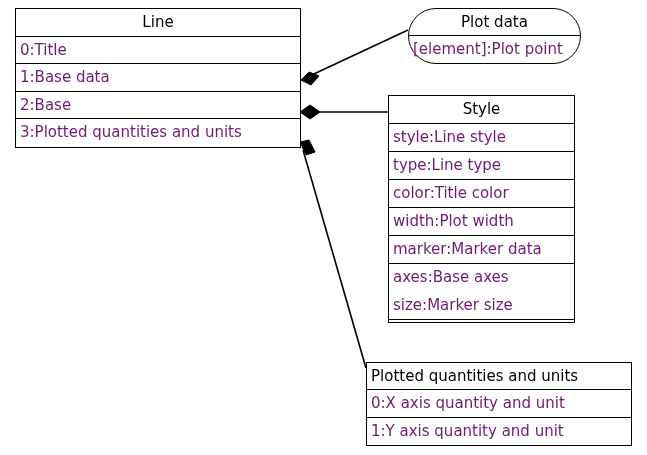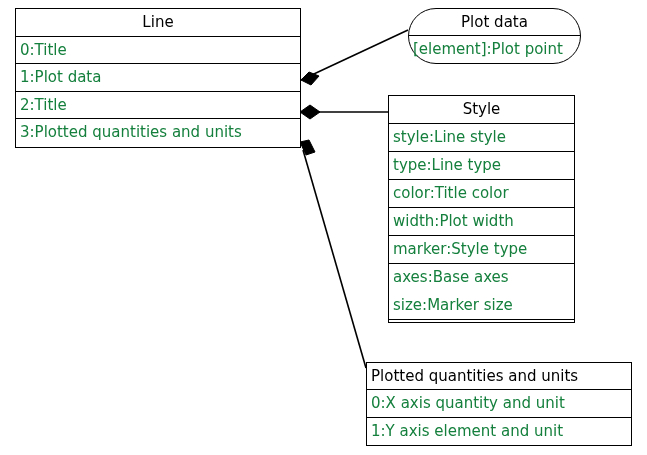--- a/index.html
+++ b/index.html
@@ -46,21 +46,21 @@
     text-align: left;
     padding-left: 4px;
   }
   .uml-attr {
     box-sizing: border-box;
     height: 28px;
     line-height: 26px;
     text-align: left;
     padding-left: 4px;
     font-size: 15px;
-    color: #15803d;
+    color: #701a75;
     border-bottom: 1px solid #000000;
     white-space: nowrap;
     overflow: hidden;
   }
   .uml-attr.last {
     border-bottom: none;
   }
 </style>
 </head>
 <body>
@@ -82,40 +82,40 @@
     <g>
       <line x1="303" y1="150" x2="366" y2="368" stroke="#000000" stroke-width="1.6"></line>
       <polygon points="300,142 309,140 315,152 306,155" fill="#000000" stroke="#000000" stroke-width="1"></polygon>
     </g>
 
   </svg>
 
   <div class="uml-class" id="class-line" style="left:15px; top:8px; width:286px; height:140px;">
     <div class="uml-title">Line</div>
     <div class="uml-attr">0:Title</div>
-    <div class="uml-attr">1:Plot data</div>
-    <div class="uml-attr">2:Title</div>
+    <div class="uml-attr">1:Base data</div>
+    <div class="uml-attr">2:Base</div>
     <div class="uml-attr last">3:Plotted quantities and units</div>
   </div>
 
   <div class="uml-class" id="class-plot-data" style="left:408px; top:8px; width:173px; height:56px;border-radius:28px;">
     <div class="uml-title">Plot data</div>
     <div class="uml-attr last">[element]:Plot point</div>
   </div>
 
   <div class="uml-class" id="class-style" style="left:388px; top:95px; width:187px; height:228px;">
     <div class="uml-title">Style</div>
     <div class="uml-attr">style:Line style</div>
     <div class="uml-attr">type:Line type</div>
     <div class="uml-attr">color:Title color</div>
     <div class="uml-attr">width:Plot width</div>
-    <div class="uml-attr">marker:Style type</div>
+    <div class="uml-attr">marker:Marker data</div>
     <div class="uml-attr last">axes:Base axes</div>
     <div class="uml-attr">size:Marker size</div>
   </div>
 
   <div class="uml-class" id="class-plotted-quantities" style="left:366px; top:362px; width:266px; height:84px;">
     <div class="uml-title align-left">Plotted quantities and units</div>
     <div class="uml-attr">0:X axis quantity and unit</div>
-    <div class="uml-attr last">1:Y axis element and unit</div>
+    <div class="uml-attr last">1:Y axis quantity and unit</div>
   </div>
 
 </div>
 
 </body></html>

